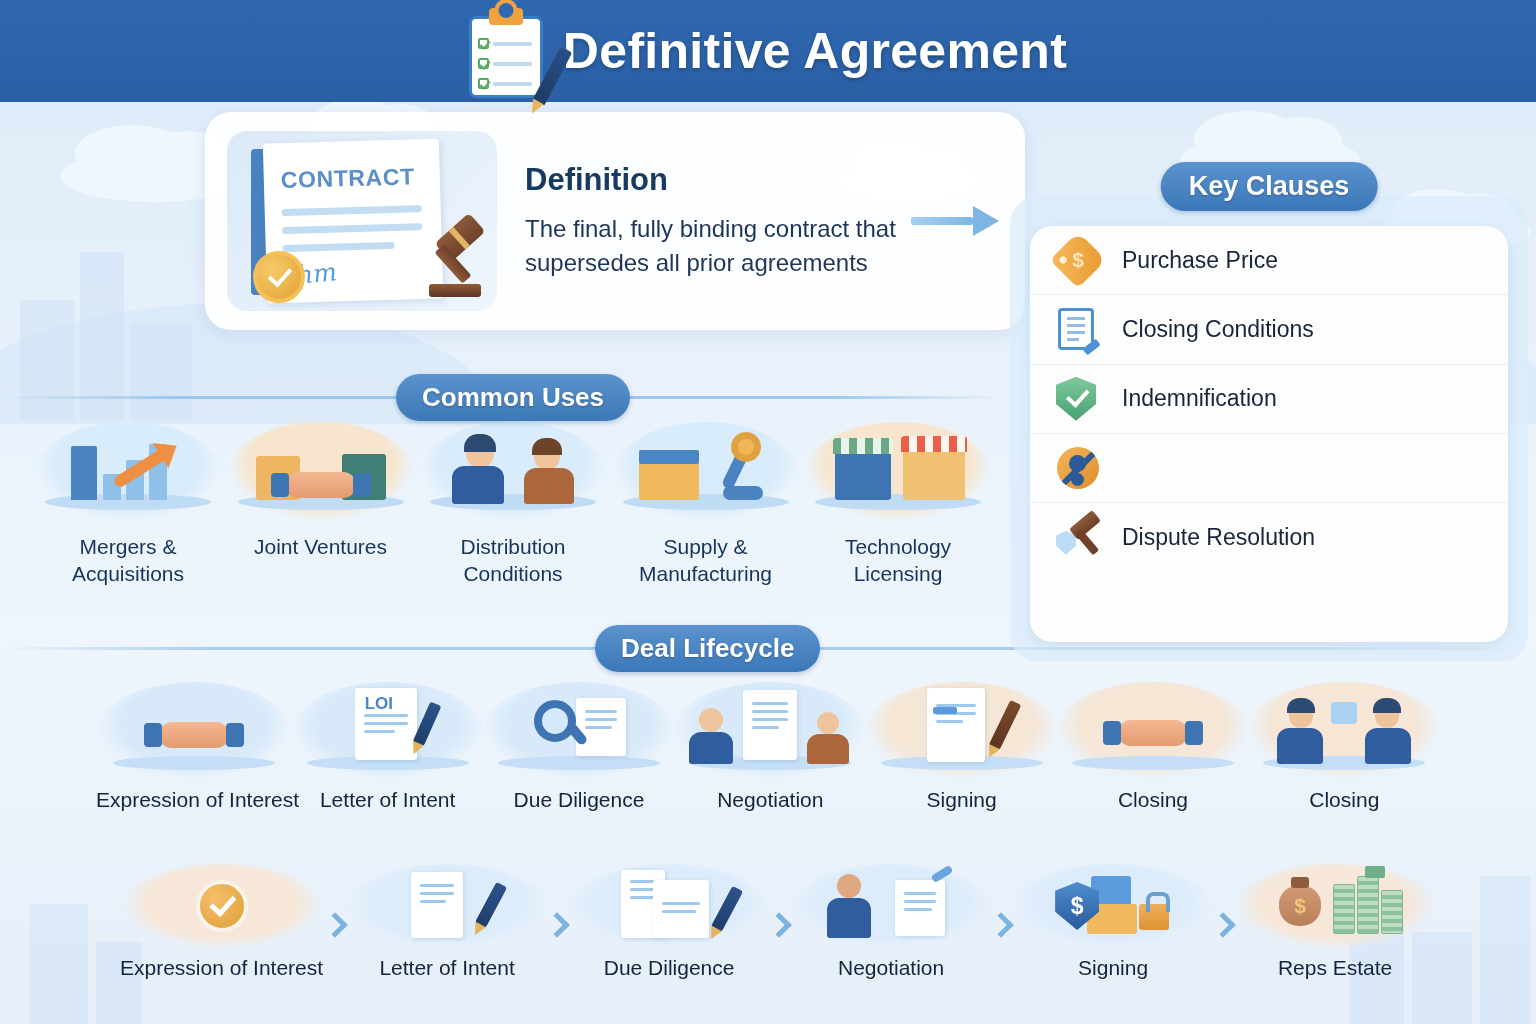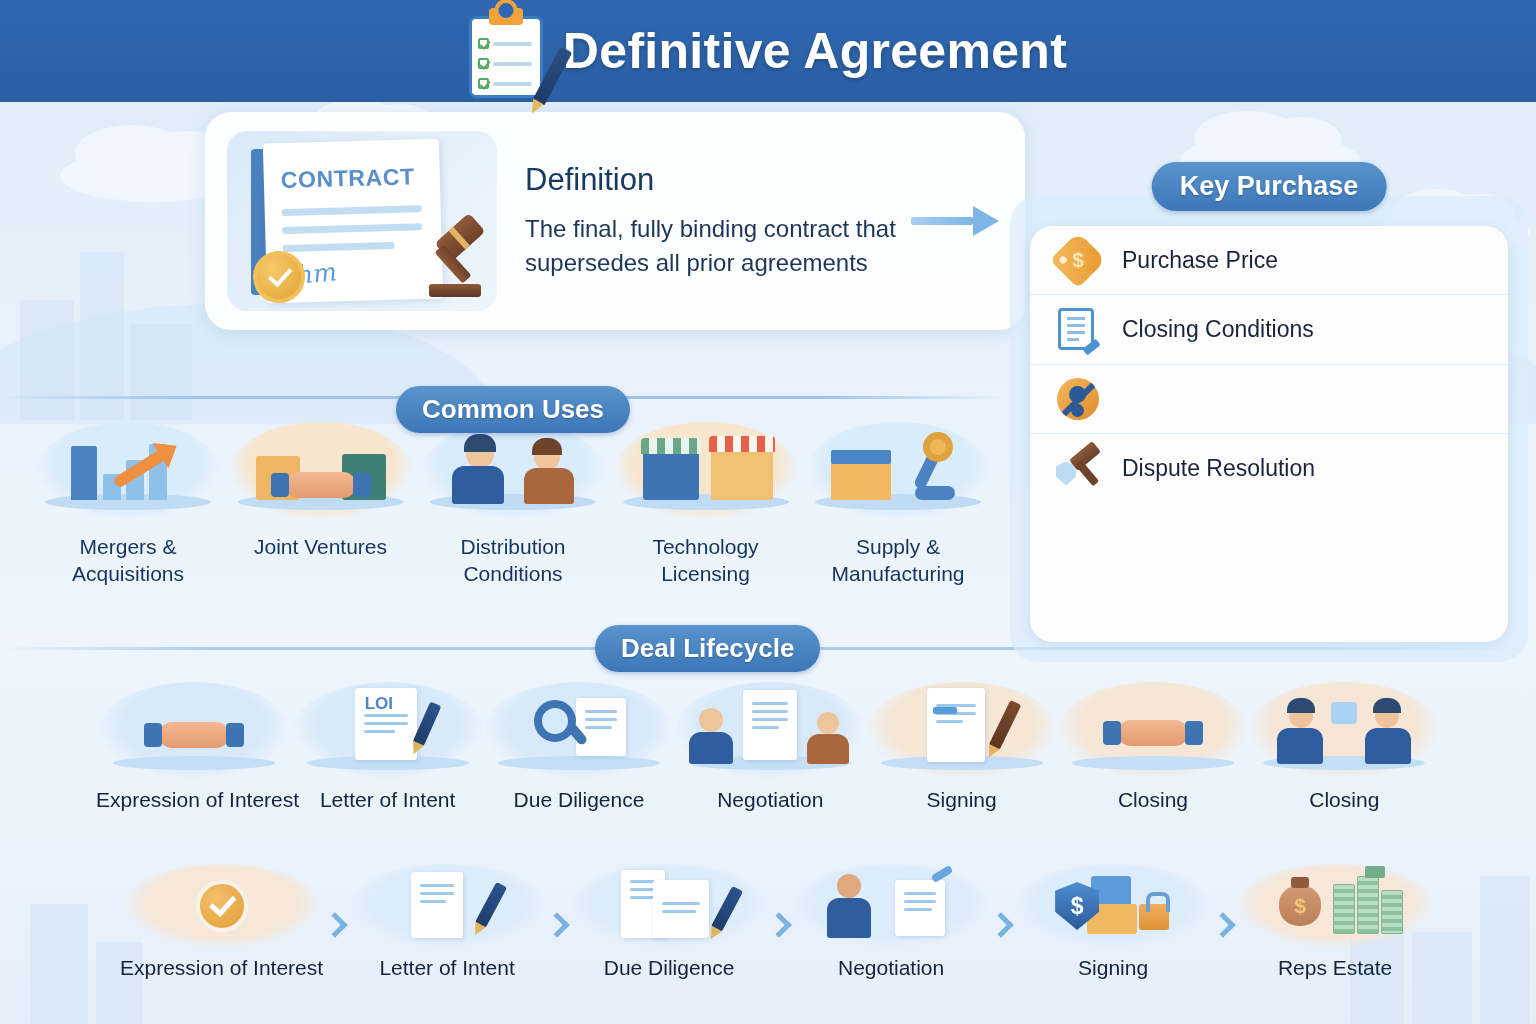--- a/index.html
+++ b/index.html
@@ -257,21 +257,21 @@
     bottom: 0; right: 4px;
     width: 52px; height: 13px;
     background: linear-gradient(180deg,#8e5a3a,#5e3823);
     border-radius: 3px;
   }
 
   .def-text { margin-left: 28px; flex: 1; }
   .def-head {
     color: #173a63;
     font-size: 31px;
-    font-weight: normal;
+    font-weight: bold;
     margin-bottom: 14px;
   }
   .def-body {
     color: #1d3557;
     font-size: 24px;
     line-height: 1.42;
     max-width: 470px;
   }
   .def-arrow {
     flex: none;
@@ -440,21 +440,21 @@
     z-index: 10;
   }
   .band-rule {
     position: absolute;
     left: 0; right: 0; top: 44px;
     height: 3px;
     background: linear-gradient(90deg,rgba(160,200,238,0),#9dc6ea 18%,#9dc6ea 82%,rgba(160,200,238,0));
   }
   .uses-badge {
     position: absolute;
-    left: 396px; top: 34px;
+    left: 396px; top: 22px;
     font-size: 26px;
     padding: 8px 26px;
     z-index: 4;
   }
   .uses-row {
     position: absolute;
     left: 34px; right: 14px; top: 70px;
     display: flex;
     justify-content: space-between;
   }
@@ -816,21 +816,21 @@
       <div class="def-body">The final, fully binding contract that supersedes all prior agreements</div>
     </div>
 
     <div class="def-arrow">
       <div class="shaft"></div>
         <div class="head"></div>
     </div>
   </div>
 
   <div class="kc-panel">
-    <div class="pill kc-badge">Key Purchase</div>
+    <div class="pill kc-badge">Key Clauses</div>
     <div class="kc-card">
 
       <div class="kc-row">
         <div class="kc-ico">
           <div class="ico-tag">
               <span class="ico-tag-dollar">$</span>
             </div>
         </div>
         <div class="kc-label">Purchase Price</div>
       </div>
@@ -841,20 +841,26 @@
           <div class="ico-doc">
               <i></i>
               <i></i>
               <i></i>
               <i style="width:40%"></i>
             </div>
         </div>
         <div class="kc-label">Closing Conditions</div>
       </div>
 
+      <div class="kc-row">
+        <div class="kc-ico">
+          <div class="ico-shield green"></div>
+        </div>
+        <div class="kc-label">Indemnification</div>
+      </div>
 
       <div class="kc-row">
         <div class="kc-ico">
           <div class="ico-noncompete"></div>
         </div>
       </div>
 
       <div class="kc-row">
         <div class="kc-ico">
           <div class="ico-gavel2">
@@ -912,44 +918,44 @@
           <div class="mi" style="right:42px;top:16px; width:30px; height:17px; background:#6b4429; border-radius:13px 13px 0 0;"></div>
           <div class="mi person-body" style="right:30px;top:46px; width:50px; height:36px; background:#ab663c;"></div>
         </div>
         <div class="use-label">
           <span>Distribution</span><br>
           <span>Conditions</span>
         </div>
       </div>
 
       <div class="use-item">
+        <div class="use-art">
+          <div class="ground"></div>
+          <div class="mi" style="left:24px; bottom:20px; width:60px; height:42px; background:#f0b95f; border-radius:2px;"></div>
+          <div class="mi" style="left:24px; bottom:56px; width:60px; height:14px; background:#4a86c6; border-radius:2px;"></div>
+          <div class="mi robot-arm"></div>
+          <div class="mi gear" style="left:116px; bottom:58px;"></div>
+        </div>
+        <div class="use-label">
+          <span>Supply &amp;</span><br>
+          <span>Manufacturing</span>
+        </div>
+      </div>
+
+      <div class="use-item">
         <div class="use-art warm">
           <div class="ground"></div>
           <div class="mi store" style="left:28px; width:56px; height:48px; background:#3f74b3;"></div>
           <div class="mi awning green" style="left:26px; bottom:66px; width:60px;"></div>
           <div class="mi store" style="right:24px;width:62px; height:50px; background:#f1c173;"></div>
           <div class="mi awning" style="right:22px;bottom:68px; width:66px;"></div>
         </div>
         <div class="use-label">
           <span>Technology</span><br>
           <span>Licensing</span>
-        </div>
-      </div>
-
-      <div class="use-item">
-        <div class="use-art">
-          <div class="ground"></div>
-          <div class="mi" style="left:24px; bottom:20px; width:60px; height:42px; background:#f0b95f; border-radius:2px;"></div>
-          <div class="mi" style="left:24px; bottom:56px; width:60px; height:14px; background:#4a86c6; border-radius:2px;"></div>
-          <div class="mi robot-arm"></div>
-          <div class="mi gear" style="left:116px; bottom:58px;"></div>
-        </div>
-        <div class="use-label">
-          <span>Supply &amp;</span><br>
-          <span>Manufacturing</span>
         </div>
       </div>
 
     </div>
   </div>
 
   <div class="band-life">
     <div class="life-rule"></div>
     <div class="pill life-badge">Deal Lifecycle</div>
 

